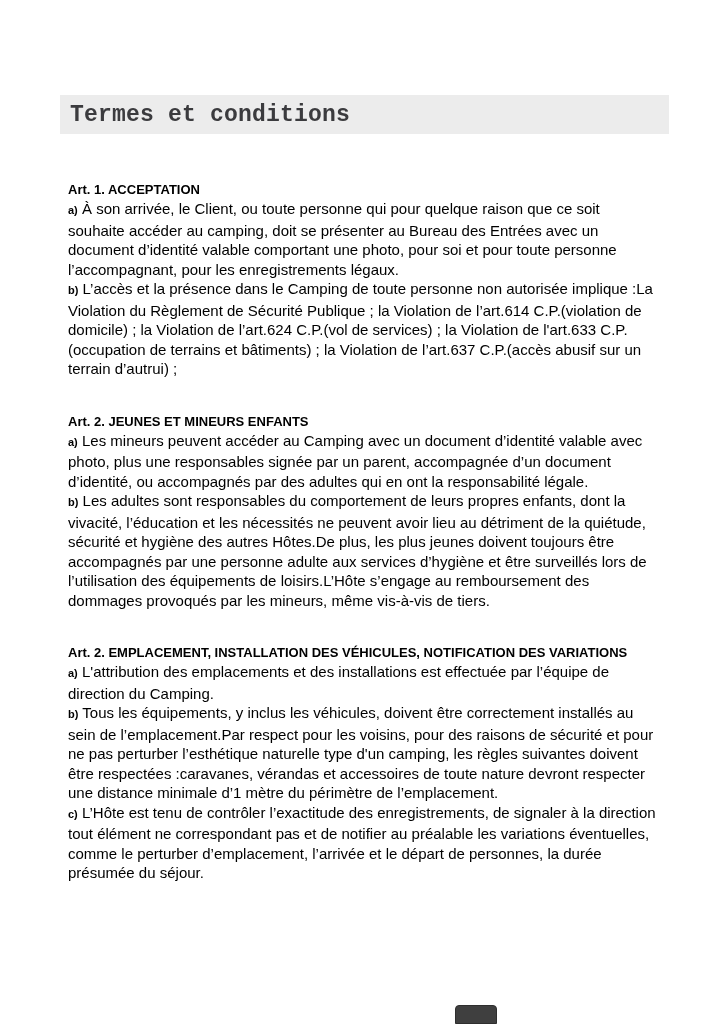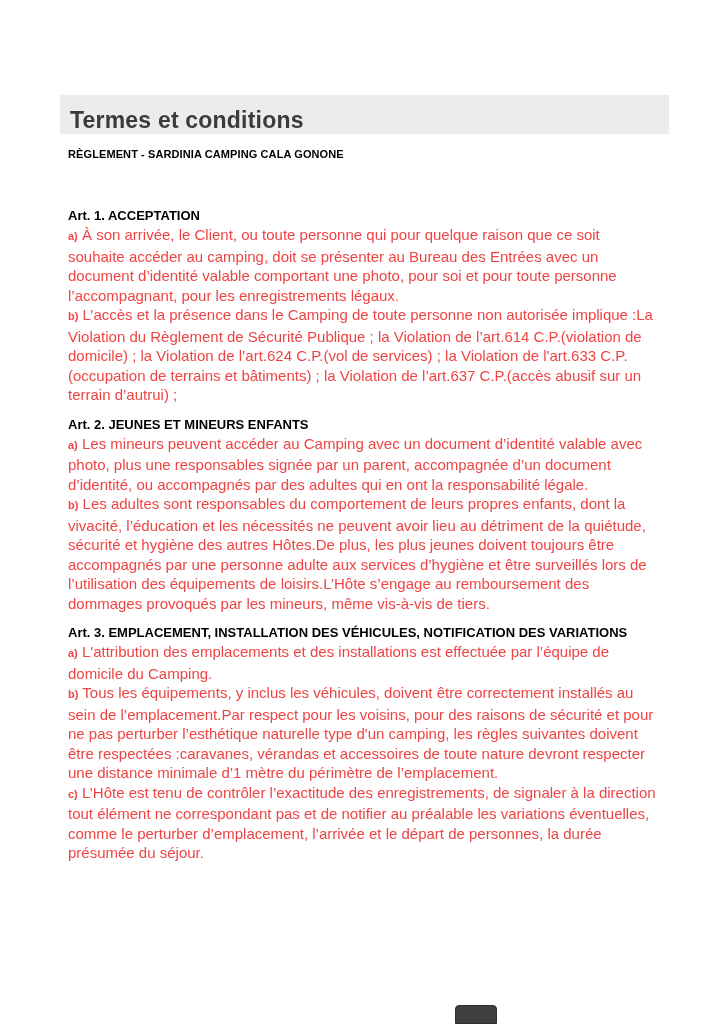--- a/index.html
+++ b/index.html
@@ -20,55 +20,56 @@
   .doc {
     position: absolute;
     left: 60px;
     top: 95px;
     width: 609px;
   }
   .title-bar {
     background: #ececec;
     height: 39px;
     display: flex;
-    align-items: flex-end;
+    align-items: center;
     padding: 0 10px;
+    font-family: Liberation Mono, monospace;
   }
   .title-bar h1 {
     margin: 0;
     font-size: 23px;
     font-weight: bold;
     color: #3b3b3e;
     letter-spacing: 0.2px;
   }
   .subtitle {
     margin: 14px 0 0 8px;
     font-size: 11px;
     font-weight: bold;
     color: #000;
     letter-spacing: 0.1px;
   }
   .content {
     margin: 46px 0 0 8px;
     width: 588px;
   }
-  .section { margin-top: 10px; }
+  .section { margin-top: 33px; }
   .section:first-child { margin-top: 0; }
   .section-heading {
     margin: 0;
     font-size: 13px;
     font-weight: bold;
     color: #000;
     line-height: 19px;
   }
   .para {
     margin: 0;
     font-size: 15px;
     line-height: 19.5px;
-    color: #ef4444;
+    color: #000000;
     text-align: left;
   }
   .marker {
     font-size: 11px;
     font-weight: bold;
   }
   .bottom-widget {
     position: absolute;
     left: 455px;
     top: 1005px;
@@ -82,21 +83,20 @@
 </head>
 <body>
 
 <div class="page">
   <div class="doc">
 
     <div class="title-bar">
       <h1>Termes et conditions</h1>
     </div>
 
-    <div class="subtitle">RÈGLEMENT - SARDINIA CAMPING CALA GONONE</div>
 
     <div class="content">
 
       <div class="section">
         <h2 class="section-heading">Art. 1. ACCEPTATION</h2>
         <p class="para">
           <span class="marker">a)</span>
           <span>À son arrivée, le Client, ou toute personne qui pour quelque raison que ce soit souhaite accéder au camping, doit se présenter au Bureau des Entrées avec un document d’identité valable comportant une photo, pour soi et pour toute personne l’accompagnant, pour les enregistrements légaux.</span>
         </p>
         <p class="para">
@@ -111,24 +111,24 @@
           <span class="marker">a)</span>
           <span>Les mineurs peuvent accéder au Camping avec un document d’identité valable avec photo, plus une responsables signée par un parent, accompagnée d’un document d’identité, ou accompagnés par des adultes qui en ont la responsabilité légale.</span>
         </p>
         <p class="para">
           <span class="marker">b)</span>
           <span>Les adultes sont responsables du comportement de leurs propres enfants, dont la vivacité, l’éducation et les nécessités ne peuvent avoir lieu au détriment de la quiétude, sécurité et hygiène des autres Hôtes.De plus, les plus jeunes doivent toujours être accompagnés par une personne adulte aux services d’hygiène et être surveillés lors de l’utilisation des équipements de loisirs.L’Hôte s’engage au remboursement des dommages provoqués par les mineurs, même vis-à-vis de tiers.</span>
         </p>
       </div>
 
       <div class="section">
-        <h2 class="section-heading">Art. 3. EMPLACEMENT, INSTALLATION DES VÉHICULES, NOTIFICATION DES VARIATIONS</h2>
+        <h2 class="section-heading">Art. 2. EMPLACEMENT, INSTALLATION DES VÉHICULES, NOTIFICATION DES VARIATIONS</h2>
         <p class="para">
           <span class="marker">a)</span>
-          <span>L'attribution des emplacements et des installations est effectuée par l’équipe de domicile du Camping.</span>
+          <span>L'attribution des emplacements et des installations est effectuée par l’équipe de direction du Camping.</span>
         </p>
         <p class="para">
           <span class="marker">b)</span>
           <span>Tous les équipements, y inclus les véhicules, doivent être correctement installés au sein de l’emplacement.Par respect pour les voisins, pour des raisons de sécurité et pour ne pas perturber l’esthétique naturelle type d'un camping, les règles suivantes doivent être respectées :caravanes, vérandas et accessoires de toute nature devront respecter une distance minimale d’1 mètre du périmètre de l’emplacement.</span>
         </p>
         <p class="para">
           <span class="marker">c)</span>
           <span>L’Hôte est tenu de contrôler l’exactitude des enregistrements, de signaler à la direction tout élément ne correspondant pas et de notifier au préalable les variations éventuelles, comme le perturber d’emplacement, l’arrivée et le départ de personnes, la durée présumée du séjour.</span>
         </p>
       </div>

